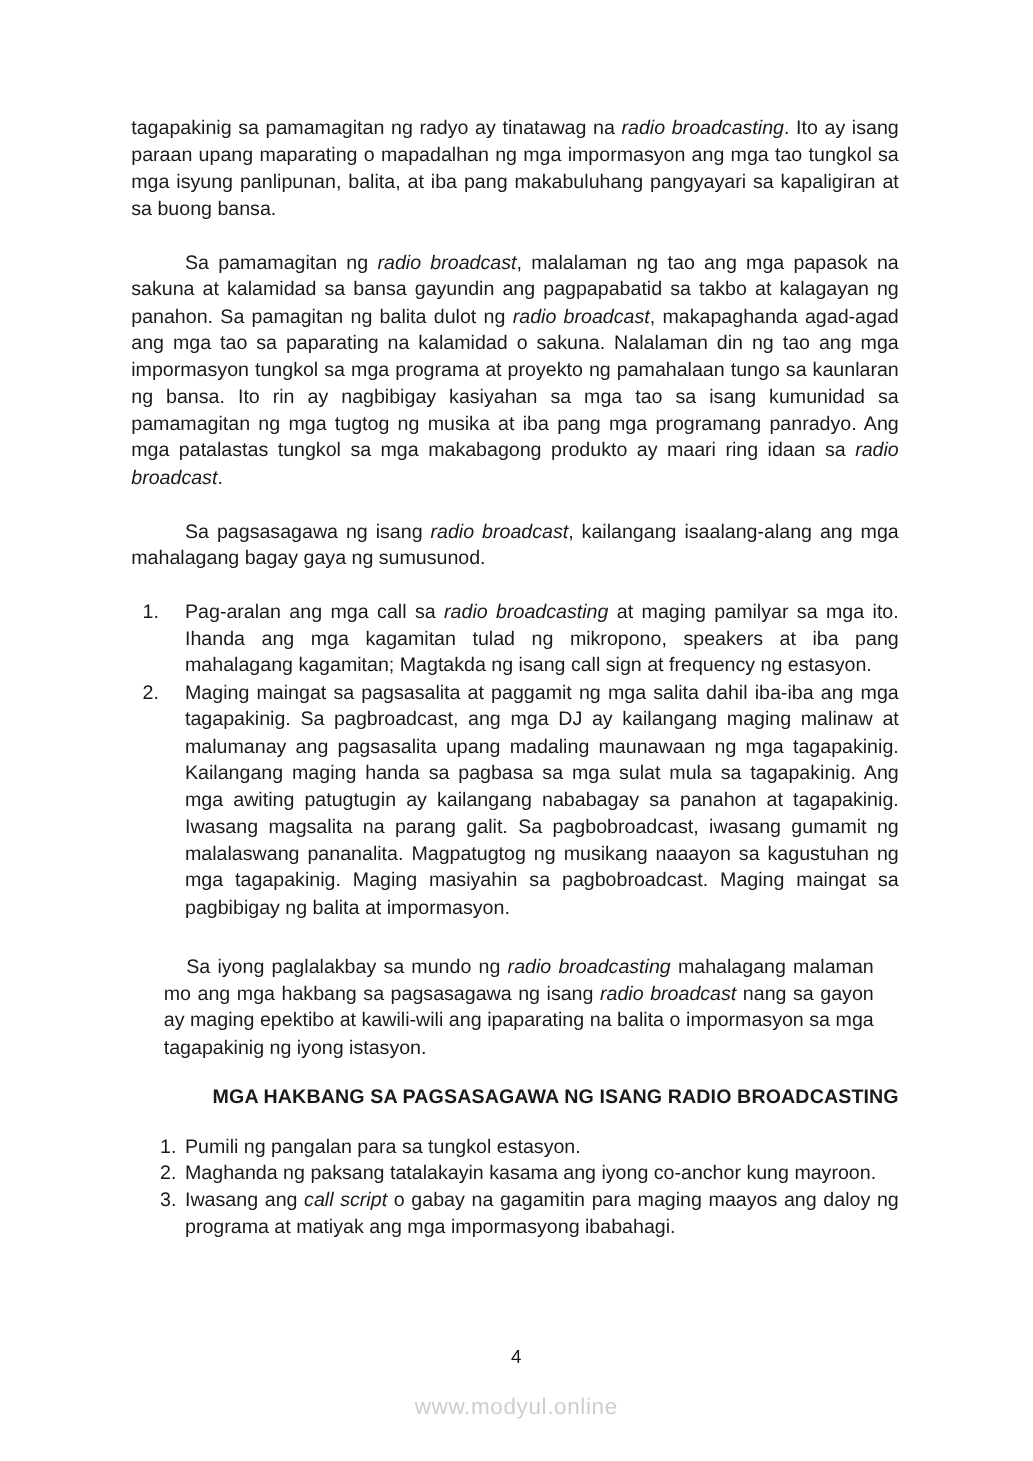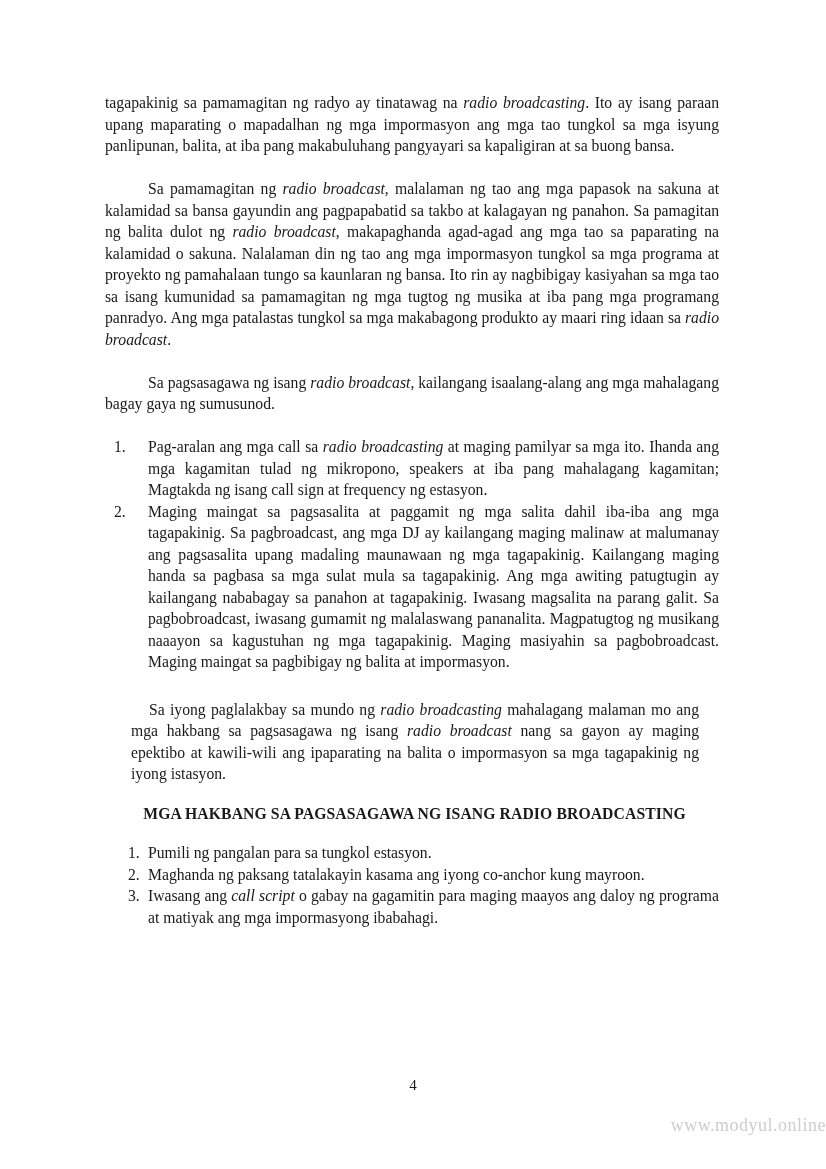--- a/index.html
+++ b/index.html
@@ -12,21 +12,20 @@
     height: 1169px;
     position: relative;
     font-family: "Liberation Sans", sans-serif;
     color: #1a1a1a;
   }
   .page {
     position: absolute;
     inset: 0;
     background: #ffffff;
     overflow: hidden;
-    font-family: Liberation Serif, serif;
   }
   .text-block {
     position: absolute;
     left: 105px;
     right: 107px;
     top: 92px;
     font-size: 15.7px;
     line-height: 21.5px;
     text-align: justify;
   }
@@ -60,38 +59,38 @@
   .list2 .num { padding-left: 23px; }
   .li .body {
     flex: 1;
     text-align: justify;
   }
   .heading {
     font-size: 15.7px;
     font-weight: bold;
     margin: 0 0 18px 0;
     padding-left: 5px;
-    text-align: center;
+    text-align: right;
     letter-spacing: 0.1px;
   }
   .page-number {
     position: absolute;
     top: 1077px;
     left: 0;
     right: 0;
     text-align: center;
     font-size: 15px;
     color: #1a1a1a;
   }
   .watermark {
     position: absolute;
     top: 1115px;
     left: 0;
     right: 0;
-    text-align: right;
+    text-align: center;
     font-size: 18px;
     color: #cdcdcd;
     letter-spacing: 0.5px;
   }
 </style>
 </head>
 <body>
 
 <div class="page">
   <div class="text-block">

